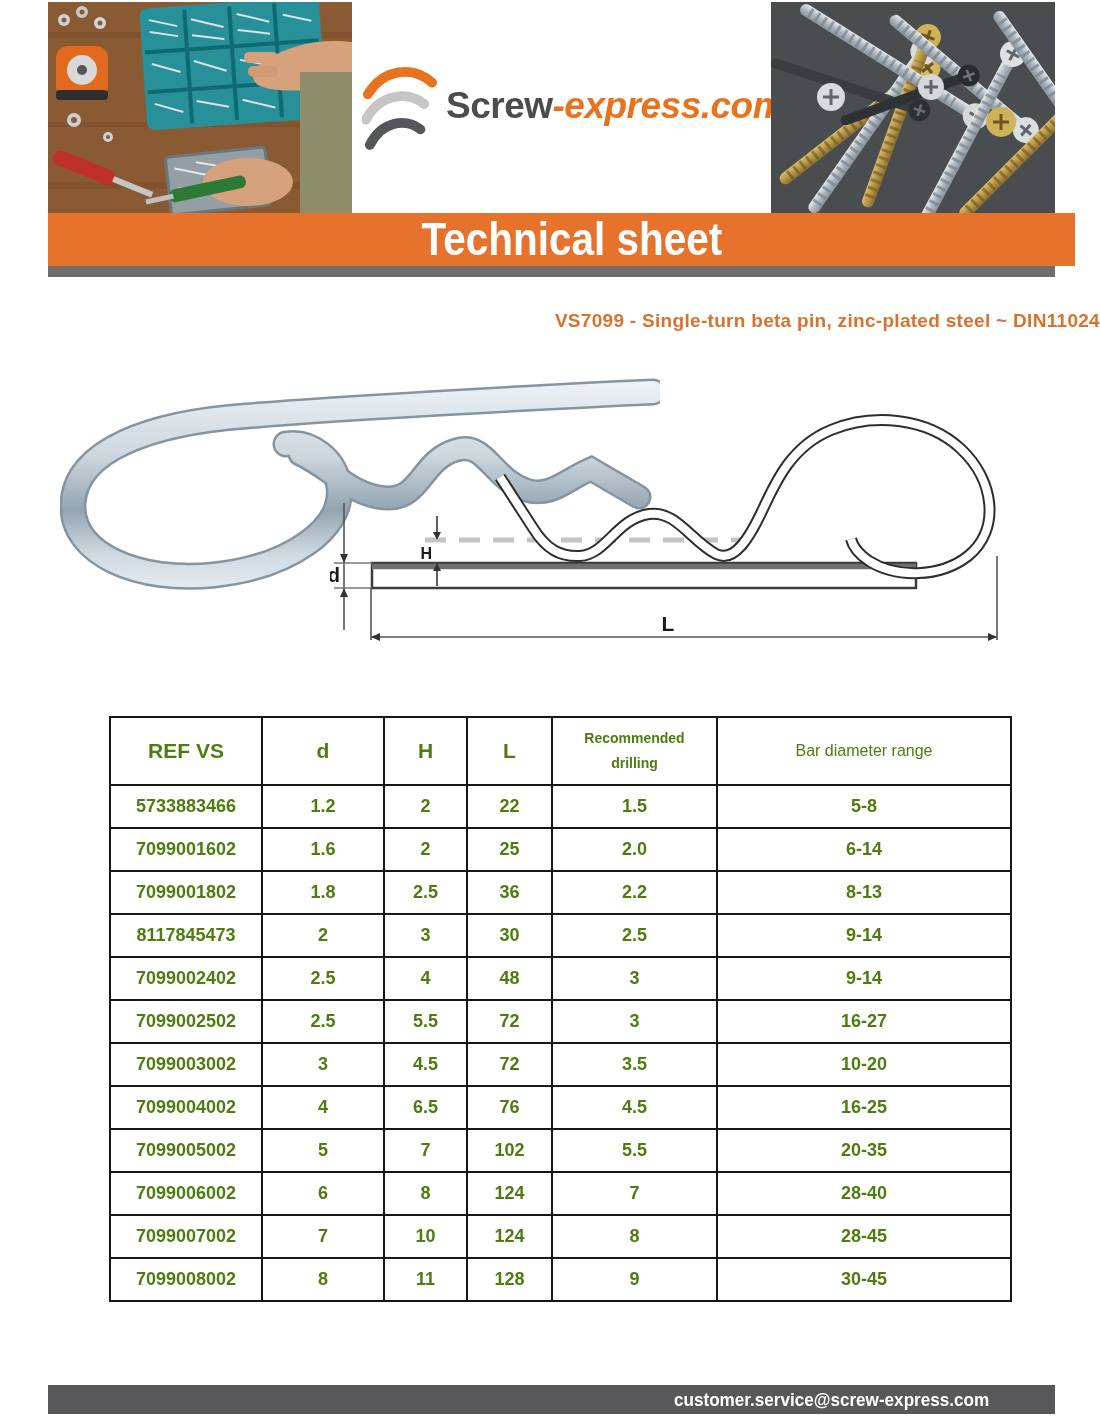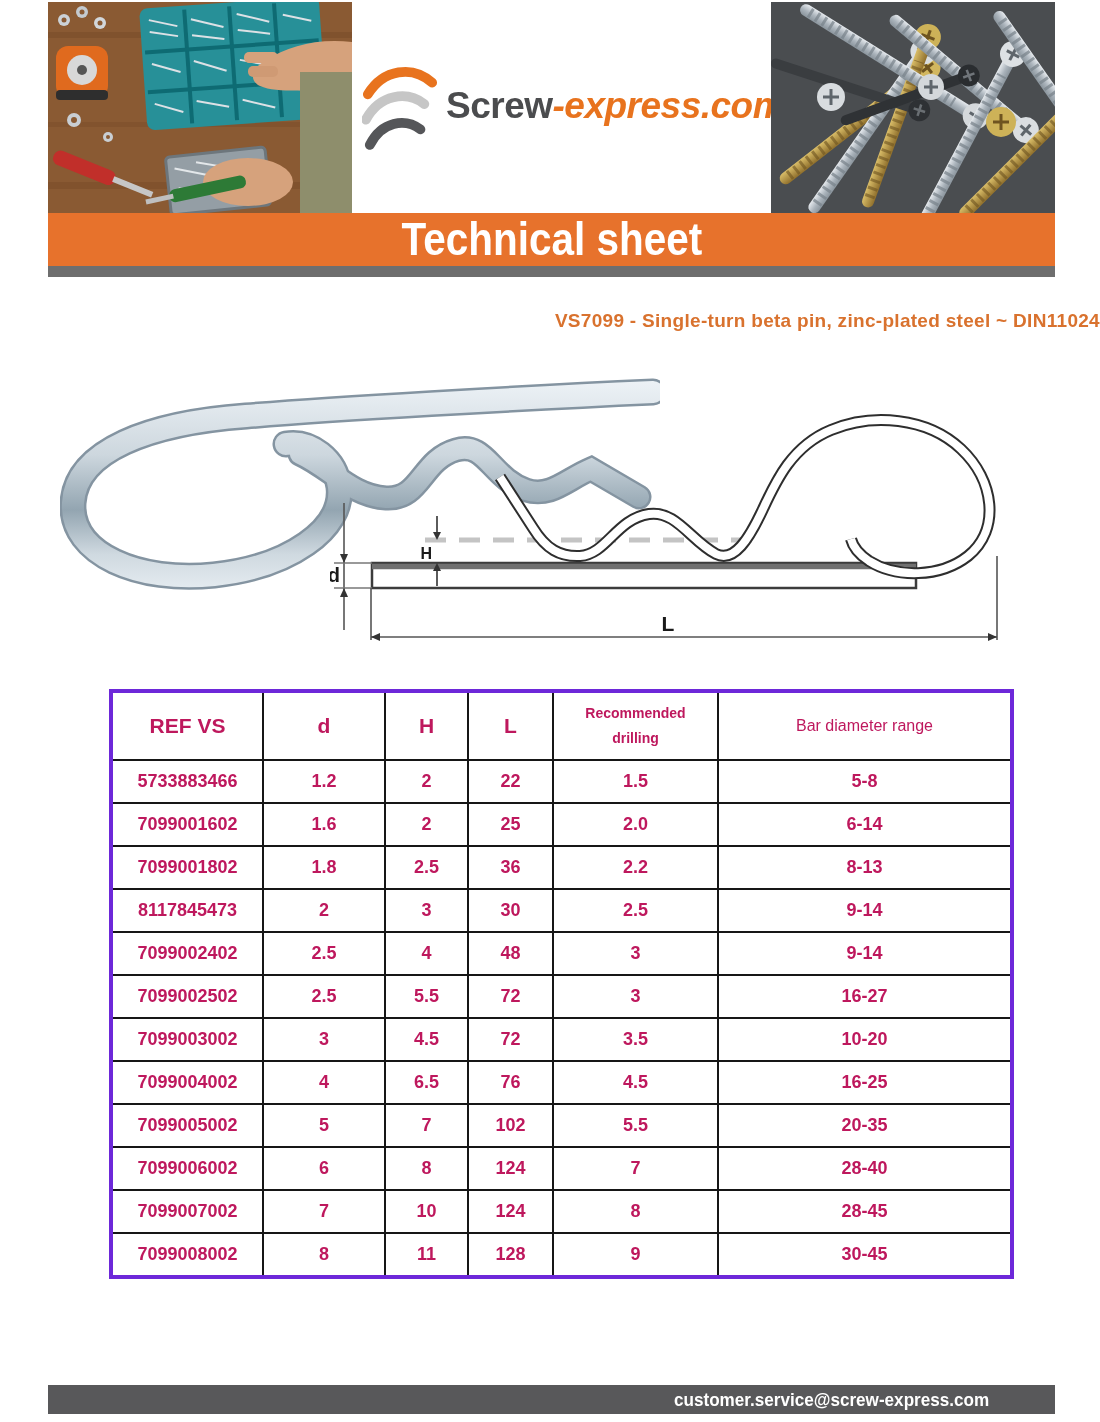--- a/index.html
+++ b/index.html
@@ -10,37 +10,37 @@
   
   .photoL{left:48px;top:2px;width:304px;height:211px;}
   .photoR{left:771px;top:2px;width:284px;height:211px;}
   .logo{left:362px;top:56px;width:400px;height:100px;display:flex;align-items:center;}
   .logo-swoosh{width:76px;height:90px;margin-right:8px;flex:0 0 auto;}
   .logo-text{font-size:37px;font-weight:bold;white-space:nowrap;letter-spacing:-0.5px;}
   .logo-primary{color:#4b4c4e;}
   .logo-secondary{color:#e8731e;font-style:italic;}
 
   .banner{left:48px;top:213px;width:1007px;height:53px;background:#e7722c;
-          display:flex;align-items:flex-start;justify-content:center;}
+          display:flex;align-items:flex-start;justify-content:center;padding-left:20px;}
   .banner-text{color:#fff;font-weight:bold;font-size:46px;line-height:53px;
                display:inline-block;transform:scaleX(0.88);letter-spacing:0px;}
   .gray-strip{left:48px;top:266px;width:1007px;height:11px;background:#6e6e6e;}
 
   
   .product-title{left:0;top:310px;width:1100px;text-align:right;color:#d9722e;
                  font-size:19px;font-weight:bold;letter-spacing:0.3px;}
 
   
   .pin-photo{left:60px;top:368px;width:600px;height:235px;}
   .pin-drawing{left:330px;top:400px;width:680px;height:260px;}
   .dim-label{font-family:"Liberation Sans",sans-serif;font-weight:bold;fill:#1a1a1a;}
 
   
-  table.spec{position:absolute;left:109px;top:689px;width:901px;border-collapse:collapse;
-             table-layout:fixed;border:4px solid #6d28d9;color:#be185d;}
+  table.spec{position:absolute;left:109px;top:716px;width:901px;border-collapse:collapse;
+             table-layout:fixed;border:1px solid #6d28d9;color:#4d7c0f;}
   table.spec th,table.spec td{border:2px solid #161616;text-align:center;vertical-align:middle;
              padding:0;background:#fff;}
   table.spec thead th{height:66px;}
   th.h-main{font-size:21px;font-weight:bold;}
   th.h-two{font-size:14px;font-weight:bold;line-height:25px;}
   th.h-bar{font-size:16px;font-weight:normal;vertical-align:top;padding-top:12px;}
   table.spec tbody td{height:41px;font-size:18px;font-weight:bold;}
 
   
   .footer{left:48px;top:1385px;width:1007px;height:29px;background:#58585a;

